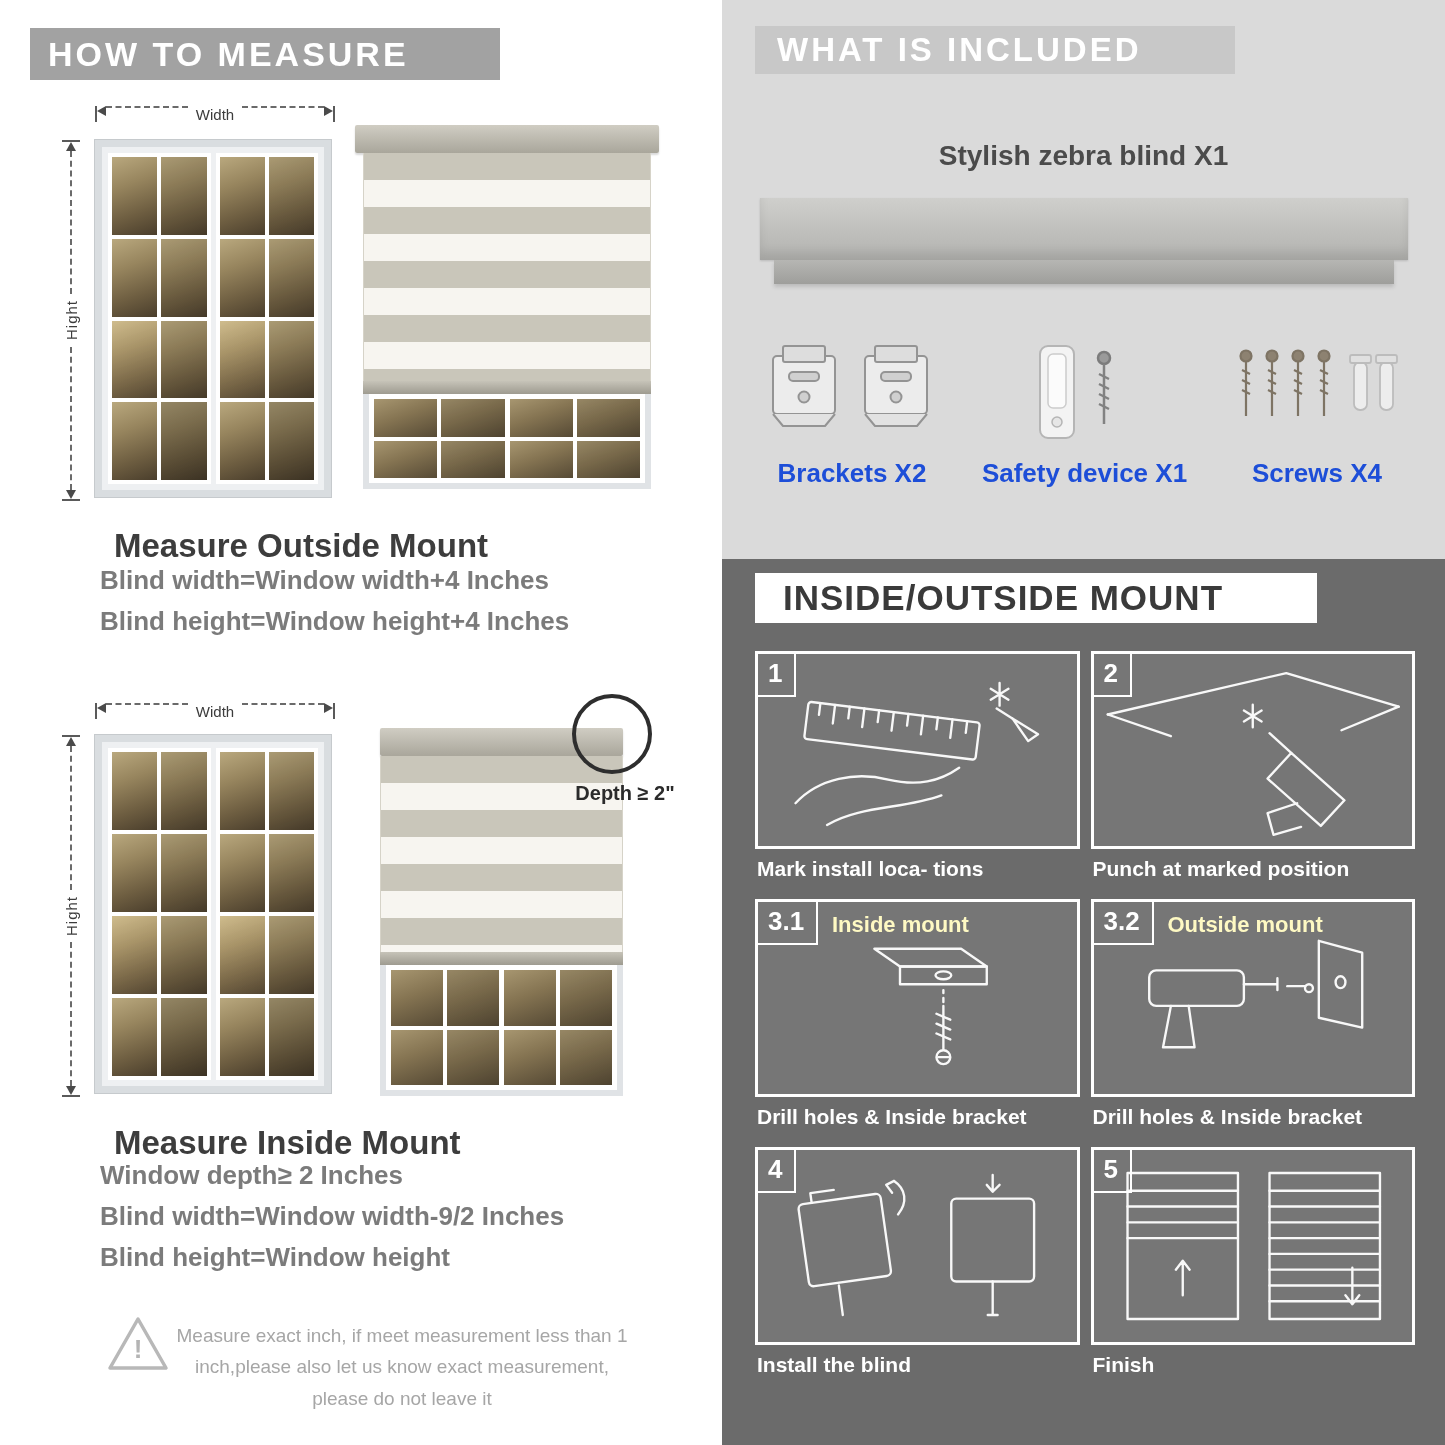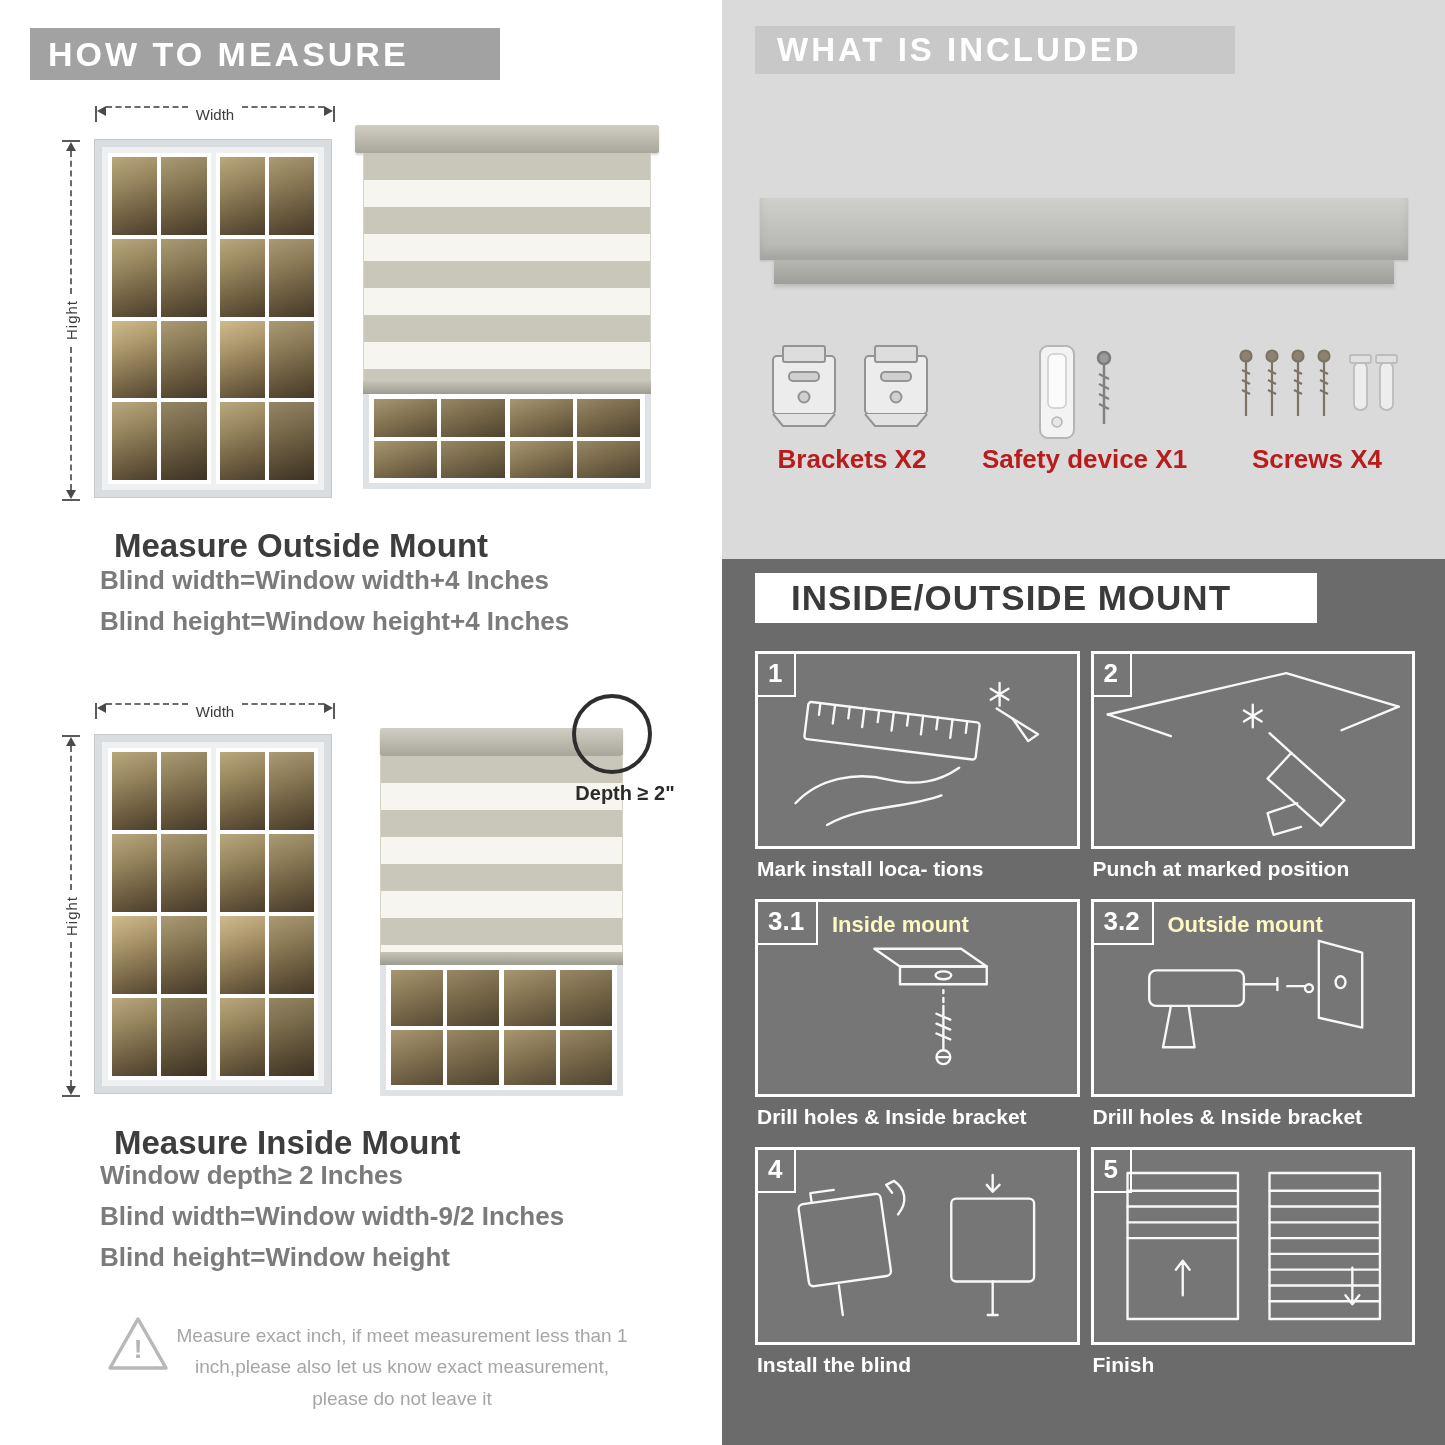--- a/index.html
+++ b/index.html
@@ -58,26 +58,26 @@
   .banner-included{position:absolute;left:33px;top:26px;width:480px;height:48px;background:#c8c8c8;
                    color:#fff;font-size:33px;font-weight:700;letter-spacing:3px;line-height:48px;padding-left:22px;box-sizing:border-box;}
   .product-title{position:absolute;left:0;top:140px;width:100%;text-align:center;font-size:28px;font-weight:700;color:#4b4b4b;}
   .railtop{position:absolute;left:38px;top:198px;width:648px;height:62px;background:linear-gradient(#cfcfcc,#b2b2af);
            box-shadow:inset 0 -8px 10px rgba(0,0,0,.08), 0 1px 2px rgba(0,0,0,.15);}
   .railbottom{position:absolute;left:52px;top:260px;width:620px;height:24px;background:linear-gradient(#b6b6b3,#9e9e9b);
               box-shadow:0 3px 4px rgba(0,0,0,.14);}
   .items{position:absolute;left:45px;top:328px;width:635px;display:flex;justify-content:space-between;}
   .item{text-align:center;}
   .iconwrap{height:116px;display:flex;align-items:flex-end;justify-content:center;}
-  .ilabel{font-size:26px;font-weight:700;color:#b91c1c;white-space:nowrap;}
+  .ilabel{margin-top:14px;font-size:26px;font-weight:700;color:#1d4ed8;white-space:nowrap;}
 
   
   .mount{position:absolute;left:722px;top:559px;width:723px;height:886px;background:#6b6b6b;}
   .banner-mount{position:absolute;left:33px;top:14px;width:562px;height:50px;background:#fff;color:#3a3a3a;
-                font-size:35px;font-weight:700;letter-spacing:1px;line-height:50px;padding-left:36px;box-sizing:border-box;}
+                font-size:35px;font-weight:700;letter-spacing:1px;line-height:50px;padding-left:28px;box-sizing:border-box;}
   .steps{position:absolute;left:33px;top:92px;width:660px;display:grid;grid-template-columns:1fr 1fr;column-gap:11px;row-gap:18px;}
   .panel{position:relative;height:192px;background:#767676;border:3px solid #fff;box-sizing:content-box;overflow:hidden;}
   .stepnum{position:absolute;top:0;left:0;padding:4px 12px 6px 10px;border-right:2px solid #fff;border-bottom:2px solid #fff;
            font-size:26px;font-weight:700;color:#fff;z-index:2;}
   .steptitle{position:absolute;top:10px;left:74px;font-size:22px;font-weight:700;color:#fef9c3;z-index:2;white-space:nowrap;}
   .art{position:absolute;inset:0;width:100%;height:100%;}
   .caption{margin-top:8px;font-size:21px;font-weight:700;color:#fff;padding-left:2px;white-space:nowrap;}
 </style>
 </head>
 <body>
@@ -210,20 +210,21 @@
       </svg>
       <span class="wmark">!</span>
     </div>
     <p class="wtext">Measure exact inch, if meet measurement less than 1 inch,please also let us know exact measurement, please do not leave it</p>
   </section>
 
   <section class="included">
     <div class="banner-included">
       <span>WHAT IS INCLUDED</span>
     </div>
+    <div class="product-title">Stylish zebra blind X1</div>
     <div class="railtop"></div>
     <div class="railbottom"></div>
 
     <div class="items">
       <div class="item">
         <div class="iconwrap">
           <svg width="170" height="104" viewBox="0 0 170 104">
             <g stroke="#949494" stroke-width="2" fill="#ececec" stroke-linejoin="round">
               <rect x="6" y="16" width="62" height="58" rx="4"></rect>
               <rect x="16" y="6" width="42" height="16" rx="2" fill="#dddddd"></rect>

